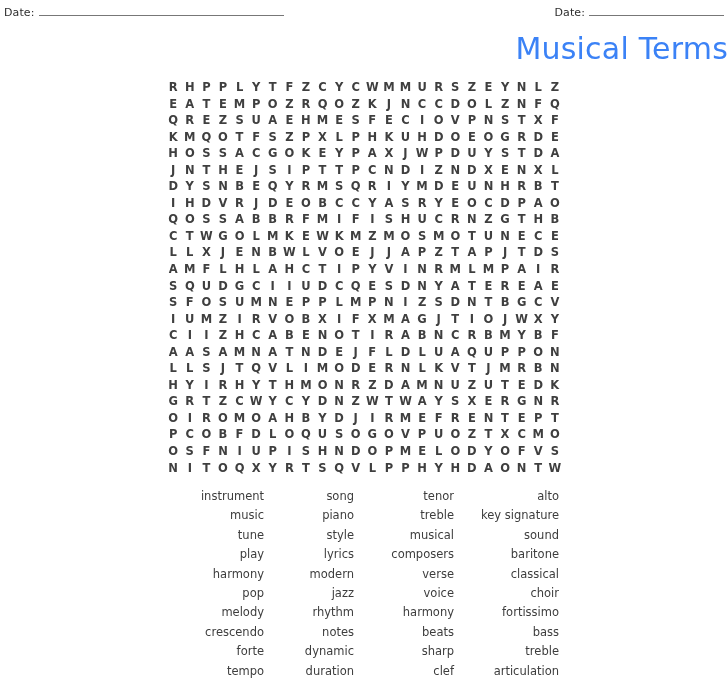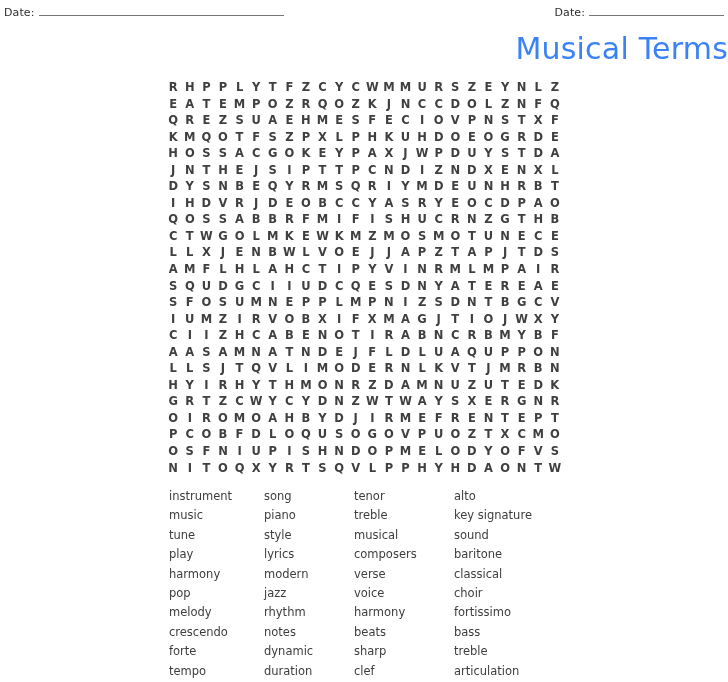--- a/index.html
+++ b/index.html
@@ -106,21 +106,21 @@
     justify-content: center;
   }
   .wordlist {
     border-collapse: collapse;
     border-spacing: 0;
     width: 390px;
   }
   .wordlist td {
     padding: 0;
     height: 19.4px;
-    text-align: left;
+    text-align: right;
     vertical-align: middle;
     font-size: 11.5px;
     font-weight: 400;
     color: #3d3d3d;
     line-height: 19.4px;
     white-space: nowrap;
   }
   .wordlist td.c0 { width: 95px; }
   .wordlist td.c1 { width: 90px; }
   .wordlist td.c2 { width: 100px; margin-top: 15px; }

